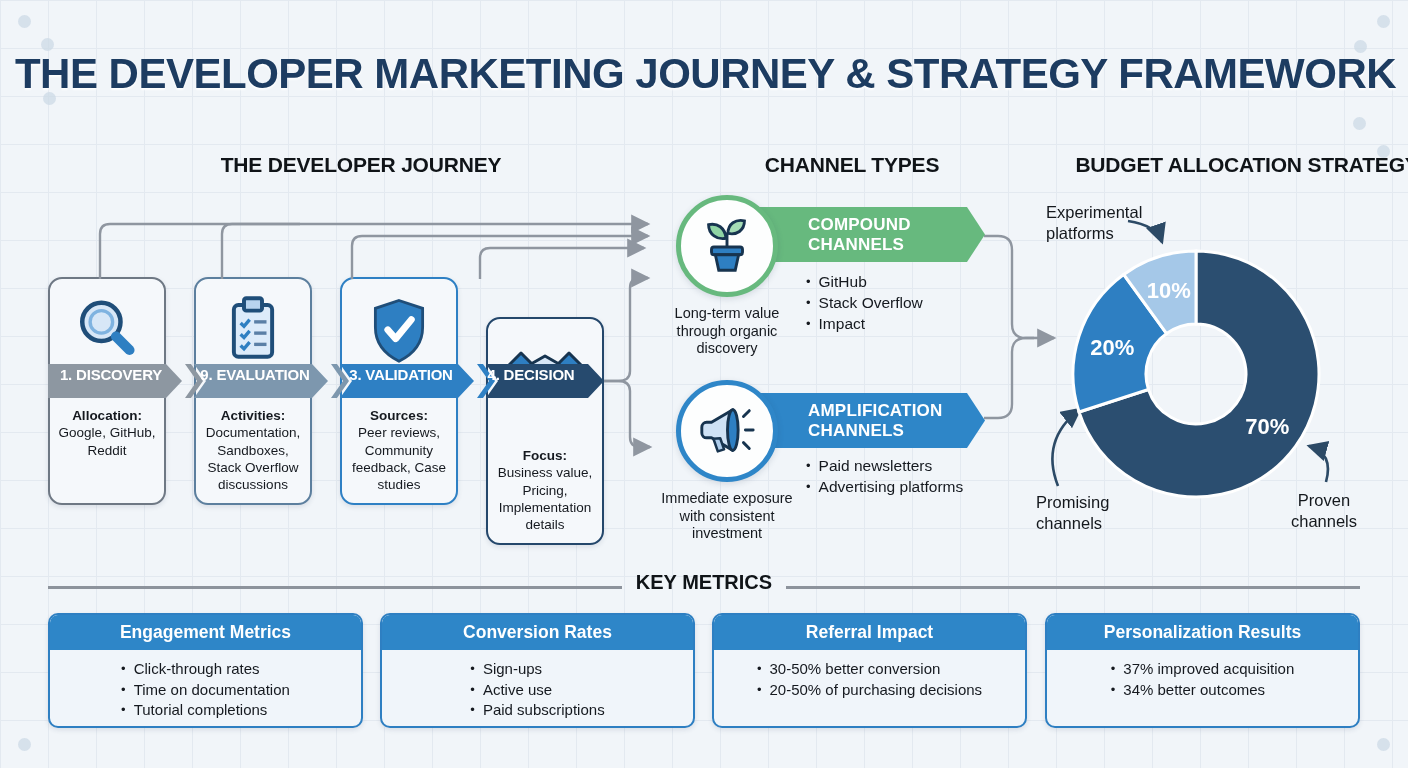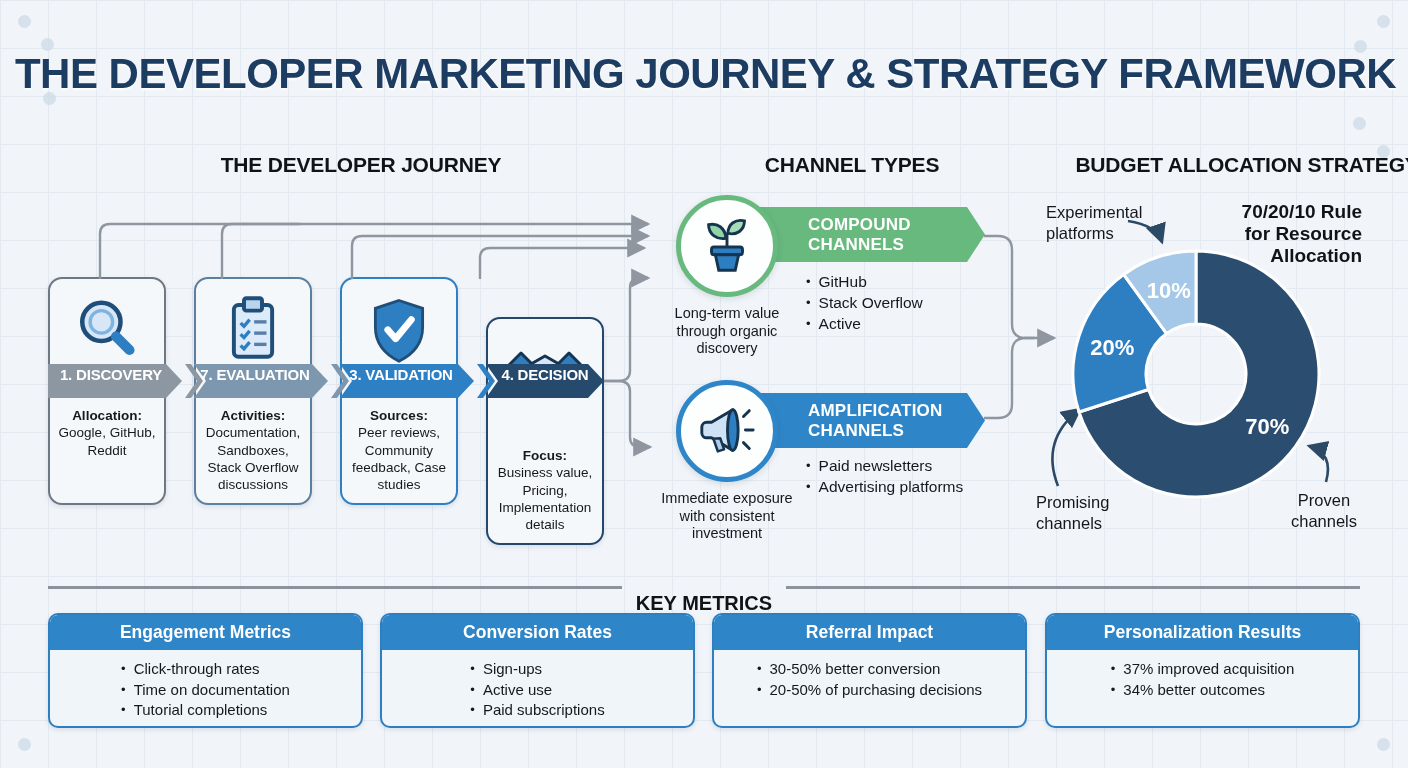--- a/index.html
+++ b/index.html
@@ -31,21 +31,21 @@
     clip-path:polygon(0 0,calc(100% - 18px) 0,100% 50%,calc(100% - 18px) 100%,0 100%);}
   .chan-banner .bt{padding-left:93px;color:#fff;font-weight:800;font-size:17px;line-height:20px;letter-spacing:.2px;}
   .chan-circle{position:absolute;width:102px;height:102px;border-radius:50%;background:#fdfefe;border:5px solid;box-sizing:border-box;z-index:3;display:flex;align-items:center;justify-content:center;box-shadow:0 2px 6px rgba(40,60,90,.15);}
   .chan-caption{position:absolute;width:150px;text-align:center;font-size:14.5px;line-height:1.22;font-weight:500;z-index:3;}
   .chan-bullets{position:absolute;left:806px;z-index:3;font-size:15.5px;line-height:21px;font-weight:500;}
   .bullet-line::before{content:"•";margin-right:8px;font-size:13px;vertical-align:1px;}
   
   .budget-label{position:absolute;font-size:16.5px;line-height:21px;font-weight:500;color:#14181d;}
   .rule-text{position:absolute;right:46px;top:201px;text-align:right;font-size:19px;line-height:22px;font-weight:800;color:#0f1419;}
   
-  .km-heading{position:absolute;top:571px;left:50%;transform:translateX(-50%);font-size:20px;font-weight:800;color:#101418;white-space:nowrap;margin-top:21px;}
+  .km-heading{position:absolute;top:571px;left:50%;transform:translateX(-50%);font-size:20px;font-weight:800;color:#101418;white-space:nowrap;}
   .km-line{position:absolute;top:586px;height:2.5px;background:#8d939c;}
   .mbox{position:absolute;top:613px;width:315px;height:115px;background:#f0f5fa;border:2px solid #2e7fc2;border-radius:10px;box-sizing:border-box;box-shadow:0 2px 5px rgba(40,60,90,.12);overflow:hidden;}
   .mbox .mhead{height:35px;background:#2e86c8;color:#fff;font-size:17.5px;font-weight:800;display:flex;align-items:center;justify-content:center;border-radius:7px 7px 0 0;}
   .mbox .mbody{padding-top:9px;}
   .mbox .mlist{width:fit-content;margin:0 auto;font-size:15px;line-height:20.5px;font-weight:500;}
   svg{display:block;}
   .abs{position:absolute;}
 </style>
 </head>
 <body>
@@ -159,23 +159,23 @@
   <svg class="abs" style="left:48px;top:364px;z-index:5" width="560" height="34" viewBox="0 0 560 34">
     <polygon points="0,0 118,0 134,17 118,34 0,34" fill="#8d97a1"></polygon>
     <polygon points="137,0 143,0 155,17 143,34 137,34 149,17" fill="#8d97a1"></polygon>
     <polygon points="146,0 264,0 280,17 264,34 146,34 158,17" fill="#7d97ae"></polygon>
     <polygon points="283,0 289,0 301,17 289,34 283,34 295,17" fill="#7d97ae"></polygon>
     <polygon points="292,0 410,0 426,17 410,34 292,34 304,17" fill="#2e80c4"></polygon>
     <polygon points="429,0 435,0 447,17 435,34 429,34 441,17" fill="#2e80c4"></polygon>
     <polygon points="438,0 540,0 556,17 540,34 438,34 450,17" fill="#264a6e"></polygon>
   </svg>
   <div class="banner-text" style="left:52px">1. DISCOVERY</div>
-  <div class="banner-text" style="left:196px">7. EVALUATION</div>
+  <div class="banner-text" style="left:196px">9. EVALUATION</div>
   <div class="banner-text" style="left:342px">3. VALIDATION</div>
-  <div class="banner-text" style="left:486px">4. DECISION</div>
+  <div class="banner-text" style="left:472px">4. DECISION</div>
 
   <div class="chan-banner" style="top: 207px; height: 55px; background: rgb(103, 185, 126);">
     <div class="bt">
       <div>COMPOUND</div>
       <div>CHANNELS</div>
     </div>
   </div>
   <div class="chan-circle" style="left: 676px; top: 195px; border-color: rgb(103, 185, 126);">
     <span>
       <svg width="62" height="62" viewBox="0 0 64 64">
@@ -183,21 +183,21 @@
         <path d="M31 24 C30 13 22 8 13 10 C13 20 22 26 31 24 Z" fill="#8fd4a4" stroke="#17344f" stroke-width="3"></path>
         <path d="M33 19 C33 9 41 4 50 6 C50 16 42 21 33 19 Z" fill="#a5dcb5" stroke="#17344f" stroke-width="3"></path>
         <rect x="16" y="33" width="32" height="8" rx="2.5" fill="#2e7fc2" stroke="#17344f" stroke-width="3"></rect>
         <path d="M20 41 h24 l-3.5 16 h-17 Z" fill="#2e7fc2" stroke="#17344f" stroke-width="3"></path>
       </svg>
     </span>
   </div>
   <div class="chan-bullets" style="top:271px">
     <div class="bullet-line">GitHub</div>
     <div class="bullet-line">Stack Overflow</div>
-    <div class="bullet-line">Active</div>
+    <div class="bullet-line">Impact</div>
   </div>
   <div class="chan-caption" style="left:652px;top:305px">Long-term value through organic discovery</div>
 
   <div class="chan-banner" style="top: 393px; height: 55px; background: rgb(46, 134, 200);">
     <div class="bt">
       <div>AMPLIFICATION</div>
       <div>CHANNELS</div>
     </div>
   </div>
   <div class="chan-circle" style="left:676px;top:380px;border-color:#2e86c8">
@@ -222,25 +222,20 @@
       <path d="M 33.02004849569613 188.0090903081186 A 123 123 0 0 1 77.7024139680257 50.49090969188154 L 120.6107373853763 109.54915028125265 A 50 50 0 0 0 102.44717418524233 165.4508497187474 Z" fill="#2e7fc2" stroke="#ffffff" stroke-width="3"></path>
       <text x="66.30702656602647" y="130.80650449500467" text-anchor="middle" fill="#ffffff" font-size="22" font-weight="800" font-family="&quot;Liberation Sans&quot;, sans-serif">20%</text>
       <path d="M 77.7024139680257 50.49090969188154 A 123 123 0 0 1 149.99999999999997 27 L 150 100 A 50 50 0 0 0 120.6107373853763 109.54915028125265 Z" fill="#a5c8e8" stroke="#ffffff" stroke-width="3"></path>
       <text x="122.80650449500462" y="74.3070265660265" text-anchor="middle" fill="#ffffff" font-size="22" font-weight="800" font-family="&quot;Liberation Sans&quot;, sans-serif">10%</text>
     </svg>
 
   <div class="budget-label" style="left:1046px;top:202px;width:112px">Experimental platforms</div>
   <div class="budget-label" style="left:1036px;top:492px;width:96px">Promising channels</div>
   <div class="budget-label" style="left:1286px;top:490px;width:76px;text-align:center">Proven channels</div>
 
-  <div class="rule-text">
-    <div>70/20/10 Rule</div>
-    <div>for Resource</div>
-    <div>Allocation</div>
-  </div>
 
   <div class="km-heading">KEY METRICS</div>
   <div class="km-line" style="left:48px;width:574px"></div>
   <div class="km-line" style="left:786px;width:574px"></div>
 
   <div class="mbox" style="left:48px">
     <div class="mhead">Engagement Metrics</div>
     <div class="mbody">
         <div class="mlist">
       <div class="bullet-line">Click-through rates</div>

